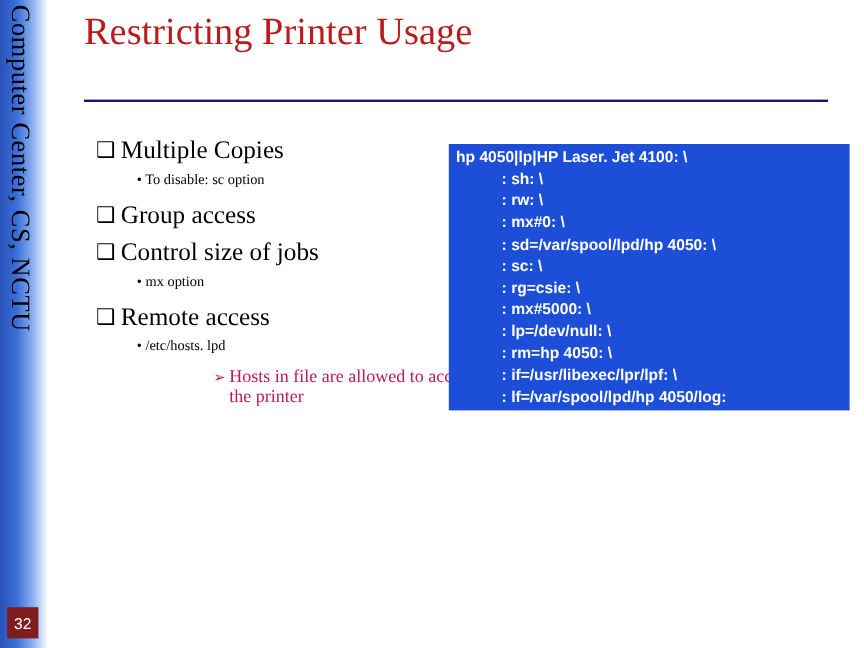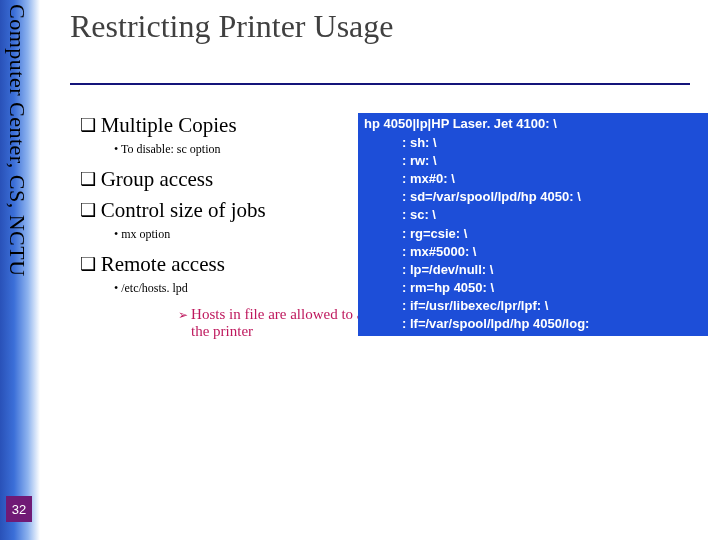--- a/index.html
+++ b/index.html
@@ -21,51 +21,51 @@
     position: absolute;
     left: 4px; top: 4px;
     writing-mode: vertical-rl;
     text-orientation: mixed;
     font-size: 22px;
     color: #000;
     letter-spacing: 0.5px;
   }
   .pagenum {
     position: absolute;
-    left: 6px; bottom: 18px;
+    left: 6px; bottom: 8px;
     width: 26px; height: 26px;
-    background: #701a75;
+    background: #7f1d1d;
     color: #fff;
     font-family: Arial, Helvetica, sans-serif;
     font-size: 13px;
     display: flex;
     align-items: center;
     justify-content: center;
   }
   .content {
     position: absolute;
     left: 70px; top: 8px;
     right: 12px;
   }
   .title {
     font-size: 32px;
-    color: #404040;
+    color: #b91c1c;
     padding-bottom: 10px;
     margin-bottom: 28px;
   }
   .rule {
     height: 2px;
     background: #14147a;
     margin: 6px 0 22px 0;
     width: 620px;
   }
   .cols {
     display: flex;
-    align-items: center;
-    gap: 8px;
+    align-items: flex-end;
+    gap: 24px;
   }
   .listcol { width: 280px; }
   .q { font-size: 21px; color: #000; margin: 6px 0 2px 10px; }
   .q::before {
     content: "❑ ";
     color: #000;
     font-size: 18px;
     vertical-align: 1px;
   }
   .dot { font-size: 12px; color: #000; margin: 4px 0 10px 44px; }

